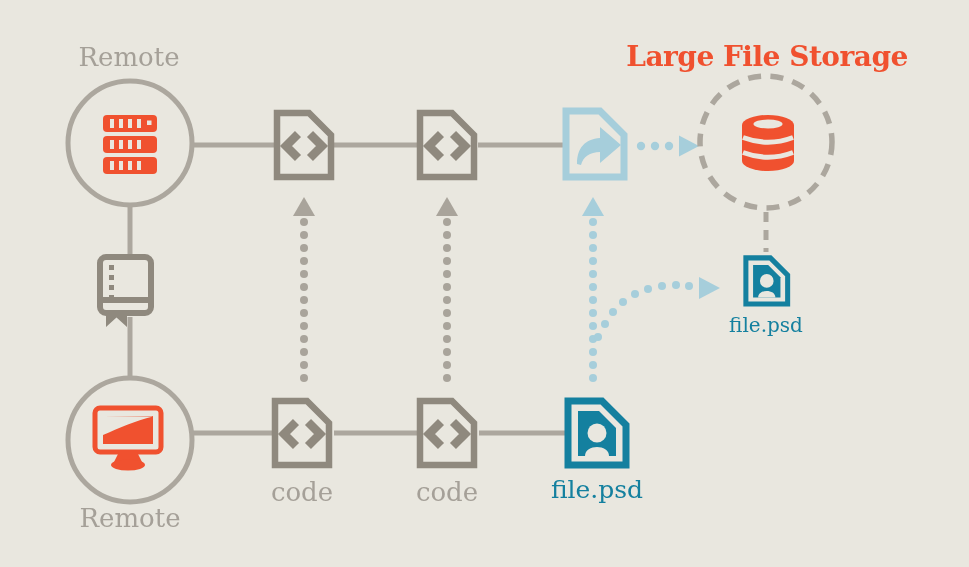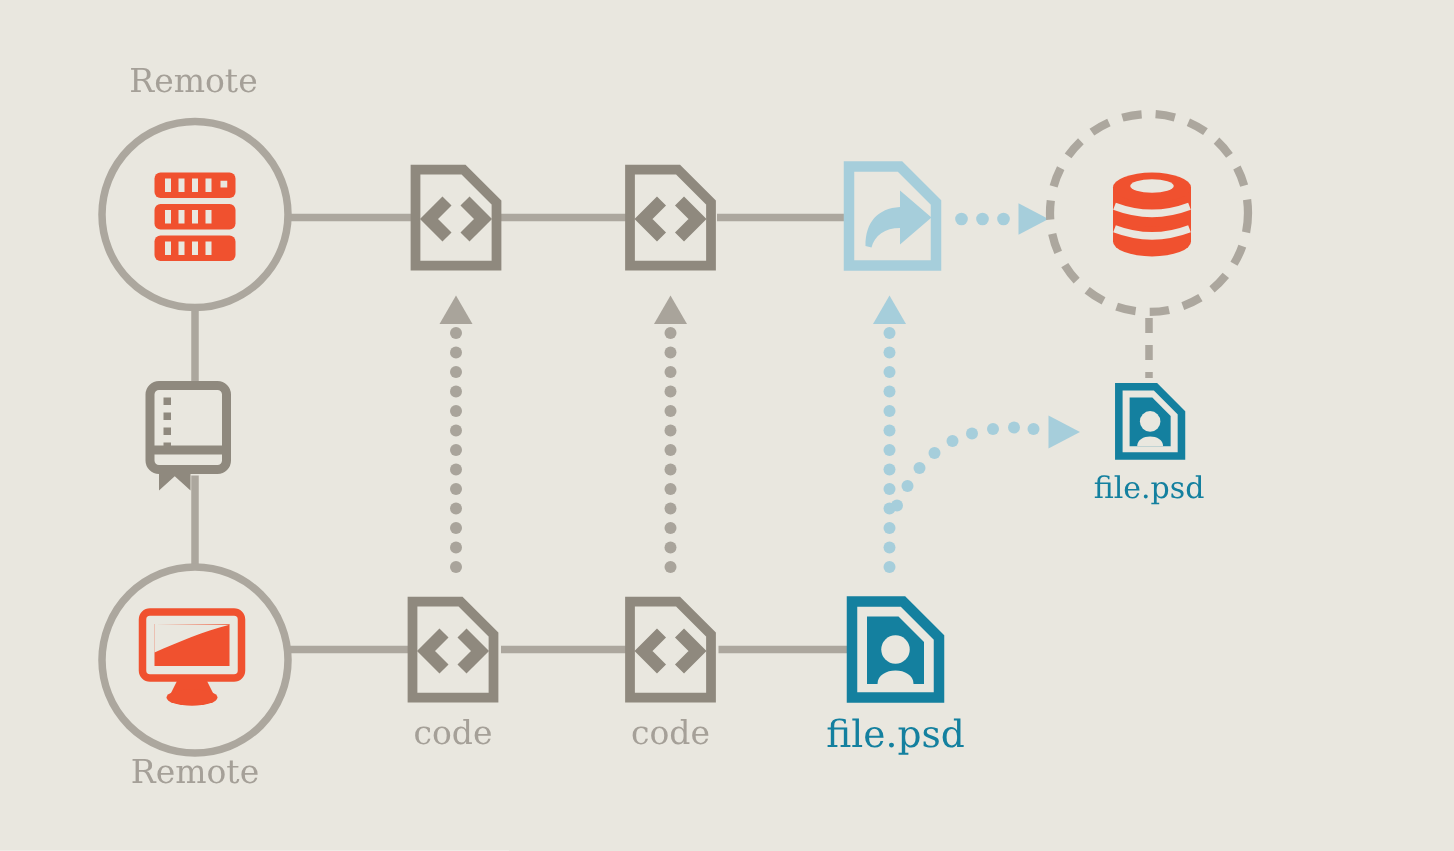--- a/index.html
+++ b/index.html
@@ -10,21 +10,21 @@
     overflow:hidden;
     font-family:"DejaVu Serif", serif;
   }
   #diagram-svg{position:absolute;left:0;top:0;}
   .lbl{
     position:absolute;
     transform:translateX(-50%);
     white-space:nowrap;
     user-select:none;
   }
-  .lbl-gray{color:#A5A098;font-size:22px;}
+  .lbl-gray{color:#A5A098;font-size:26px;}
   .lbl-teal{color:#14809F;font-size:25px;}
   .lbl-teal-sm{color:#14809F;font-size:20px;}
   .lbl-title{color:#F0512F;font-size:28px;font-weight:bold;letter-spacing:-0.5px;}
 </style>
 </head>
 <body>
 
 <div id="canvas">
 
   <svg id="diagram-svg" width="969" height="567" viewBox="0 0 969 567">
@@ -185,20 +185,21 @@
       <ellipse cx="28" cy="10" rx="26" ry="10" fill="#F0512F"></ellipse>
       <ellipse cx="28" cy="46" rx="26" ry="10" fill="#F0512F"></ellipse>
       <ellipse cx="28" cy="9" rx="14.5" ry="4.5" fill="#E9E7DF"></ellipse>
       <path d="M3,22.5 Q28,32 53,22.5" fill="none" stroke="#E9E7DF" stroke-width="5"></path>
       <path d="M3,37.5 Q28,47 53,37.5" fill="none" stroke="#E9E7DF" stroke-width="5"></path>
     </g>
     <line x1="766" y1="212" x2="766" y2="252" stroke="#ACA79E" stroke-width="5" stroke-dasharray="10 8"></line>
     <use href="#psdfile" transform="translate(743,255) scale(0.72)"></use>
   </svg>
 
+  <div class="lbl lbl-title" style="left:767px;top:40px;">Large File Storage</div>
   <div class="lbl lbl-gray" style="left:129px;top:42px;">Remote</div>
   <div class="lbl lbl-gray" style="left:130px;top:503px;">Remote</div>
   <div class="lbl lbl-gray" style="left:302px;top:477px;">code</div>
   <div class="lbl lbl-gray" style="left:447px;top:477px;">code</div>
   <div class="lbl lbl-teal" style="left:597px;top:475px;">file.psd</div>
   <div class="lbl lbl-teal-sm" style="left:766px;top:313px;">file.psd</div>
 
 </div>
 
 </body></html>

